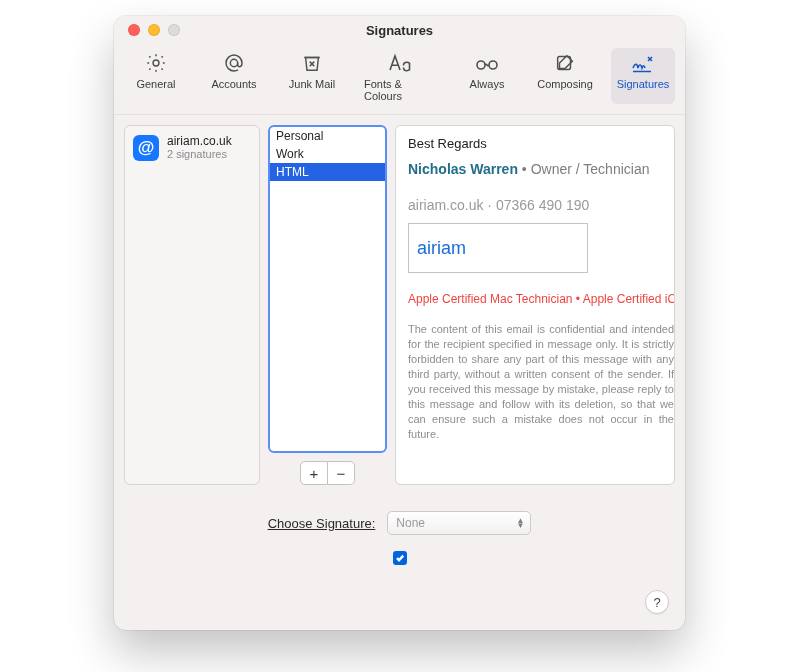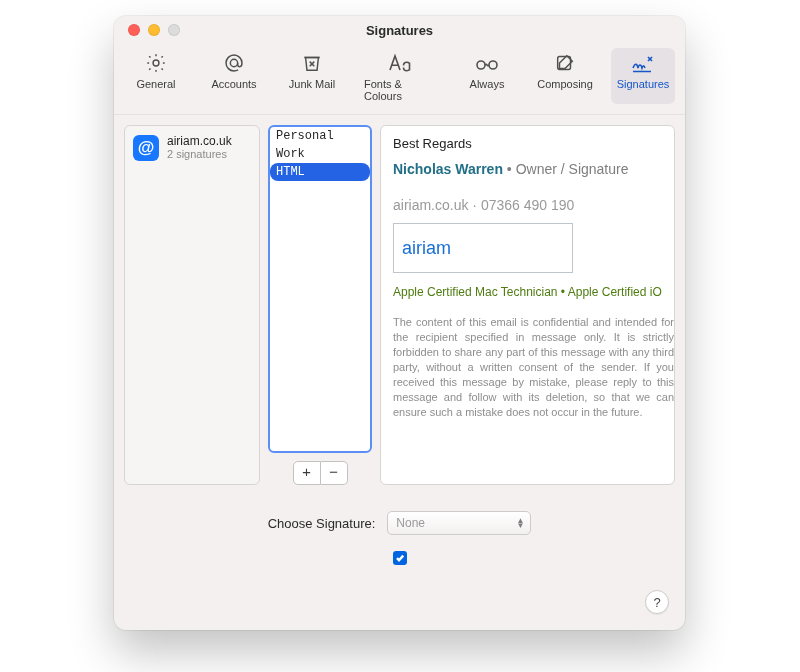--- a/index.html
+++ b/index.html
@@ -40,46 +40,46 @@
   .tbtn.sel .tico svg{stroke:#1557c9;}
   .tlab{font-size:11px;color:#3b3b3b;}
   .tbtn.sel .tlab{color:#1557c9;}
   .body{display:flex;padding:10px 10px 0 10px;gap:8px;height:360px;}
   .accounts{width:134px;border:1px solid var(--panel-border);border-radius:6px;background:rgba(255,255,255,.25);overflow:hidden;}
   .arow{display:flex;gap:8px;align-items:center;padding:8px 8px;}
   .arow.sel{background:#e7e3e3;}
   .aico{width:26px;height:26px;display:flex;align-items:center;justify-content:center;flex:0 0 26px;}
   .aname{font-size:12px;line-height:14px;color:#1f1f1f;}
   .asub{font-size:11px;color:var(--text-sub);line-height:13px;}
-  .siglist-wrap{width:104px;display:flex;flex-direction:column;font-family:Liberation Mono, monospace;}
+  .siglist-wrap{width:119px;display:flex;flex-direction:column;}
   .siglist{flex:1;border:2px solid var(--focus-blue);border-radius:6px;background:#fff;overflow:hidden;}
   .sigrow{font-size:12px;padding:2px 6px;white-space:nowrap;overflow:hidden;text-overflow:ellipsis;}
-  .sigrow.sel{background:var(--selection-blue);color:#fff;border-radius:8px;}
+  .sigrow.sel{background:var(--selection-blue);color:#fff;}
   .preview{flex:1;border:1px solid var(--panel-border);border-radius:6px;background:#fff;padding:10px 0 10px 12px;overflow:hidden;font-size:12px;position:relative;}
   .preview .signame{font-size:13px;color:#222;margin-bottom:10px;}
   .preview .from{font-size:14px;}
   .preview .from .nm{color:var(--name-teal);font-weight:700;}
   .preview .from .role{color:#7e7e7e;}
   .preview .contact{color:#9a9a9a;font-size:14px;margin-top:20px;}
   .preview .logo-box{margin-top:10px;width:170px;height:48px;border:1px solid #bfc5cc;display:flex;align-items:center;padding-left:8px;color:var(--link-blue);font-size:18px;}
-  .preview .cert{color:#4d7c0f;font-size:12px;margin-top:12px;white-space:nowrap;}
+  .preview .cert{color:#ef4444;font-size:12px;margin-top:19px;white-space:nowrap;}
   .preview .disc{color:#8e8e8e;font-size:11px;margin-top:16px;line-height:15px;text-align:justify;}
   .addremove{display:flex;justify-content:center;gap:0;margin-top:8px;}
   .arbtn{width:26px;height:22px;border:1px solid #c6c1c1;background:#fff;display:flex;align-items:center;justify-content:center;font-size:15px;line-height:1;color:#3a3a3a;}
   .arbtn:first-child{border-radius:5px 0 0 5px;}
   .arbtn:last-child{border-left:none;border-radius:0 5px 5px 0;}
   .below{padding:6px 12px 0 154px;}
   .chkrow{display:flex;align-items:center;gap:8px;font-size:13px;color:#2a2a2a;}
   .chkrow.center{justify-content:center;padding-left:0;}
   .chk{width:14px;height:14px;border-radius:3px;background:var(--system-blue);display:flex;align-items:center;justify-content:center;flex:0 0 14px;}
   .chk svg{stroke:#fff;stroke-width:2.4;fill:none;}
   .subnote{font-size:11px;color:#8c8c8c;margin:3px 0 0 22px;}
   .footer{margin-top:26px;padding:0 14px 16px;}
   .frow{display:flex;align-items:center;gap:12px;justify-content:center;}
-  .flabel{font-size:13px;color:#2a2a2a;text-align:right;}
+  .flabel{font-size:13px;color:#2a2a2a;text-align:right;text-decoration:underline;}
   .popup{width:128px;height:22px;border:1px solid #cfcaca;border-radius:5px;background:linear-gradient(#ffffff,#f3efef);display:flex;align-items:center;justify-content:space-between;padding:0 6px 0 8px;color:#9a9a9a;font-size:12px;}
   .popup .chev{display:flex;flex-direction:column;line-height:5px;font-size:8px;color:#7d7d7d;}
   .helpbtn{position:absolute;right:16px;bottom:16px;width:22px;height:22px;border:1px solid #cfcaca;border-radius:50%;background:#fff;display:flex;align-items:center;justify-content:center;font-size:13px;color:#444;box-shadow:0 1px 1px rgba(0,0,0,.06);}
   .icloud-ico{width:26px;height:18px;}
   .at-ico{width:26px;height:26px;border-radius:6px;background:#1778ff;display:flex;align-items:center;justify-content:center;color:#fff;font-size:17px;font-weight:600;}
   .allsig-ico{width:26px;height:18px;border-radius:4px;background:#e7e3e3;display:flex;align-items:center;justify-content:center;}
   .allsig-ico svg{stroke:#5b5b5b;fill:none;stroke-width:1.6;}
 </style>
 </head>
 <body>
@@ -186,21 +186,21 @@
         </div>
         <div class="addremove">
           <div class="arbtn">+</div>
           <div class="arbtn">−</div>
         </div>
       </div>
 
       <div class="preview">
         <div class="signame">Best Regards</div>
         <div class="from">
-          <span class="nm">Nicholas Warren</span><span class="role"> • </span><span class="role">Owner / Signature</span>
+          <span class="nm">Nicholas Warren</span><span class="role"> • </span><span class="role">Owner / Technician</span>
         </div>
         <div class="contact">
           <span>airiam.co.uk</span> · <span>07366 490 190</span>
         </div>
         <div class="logo-box">
           <span>airiam</span>
         </div>
         <div class="cert">Apple Certified Mac Technician • Apple Certified iO</div>
         <div class="disc">The content of this email is confidential and intended for the recipient specified in message only. It is strictly forbidden to share any part of this message with any third party, without a written consent of the sender. If you received this message by mistake, please reply to this message and follow with its deletion, so that we can ensure such a mistake does not occur in the future.</div>
       </div>

